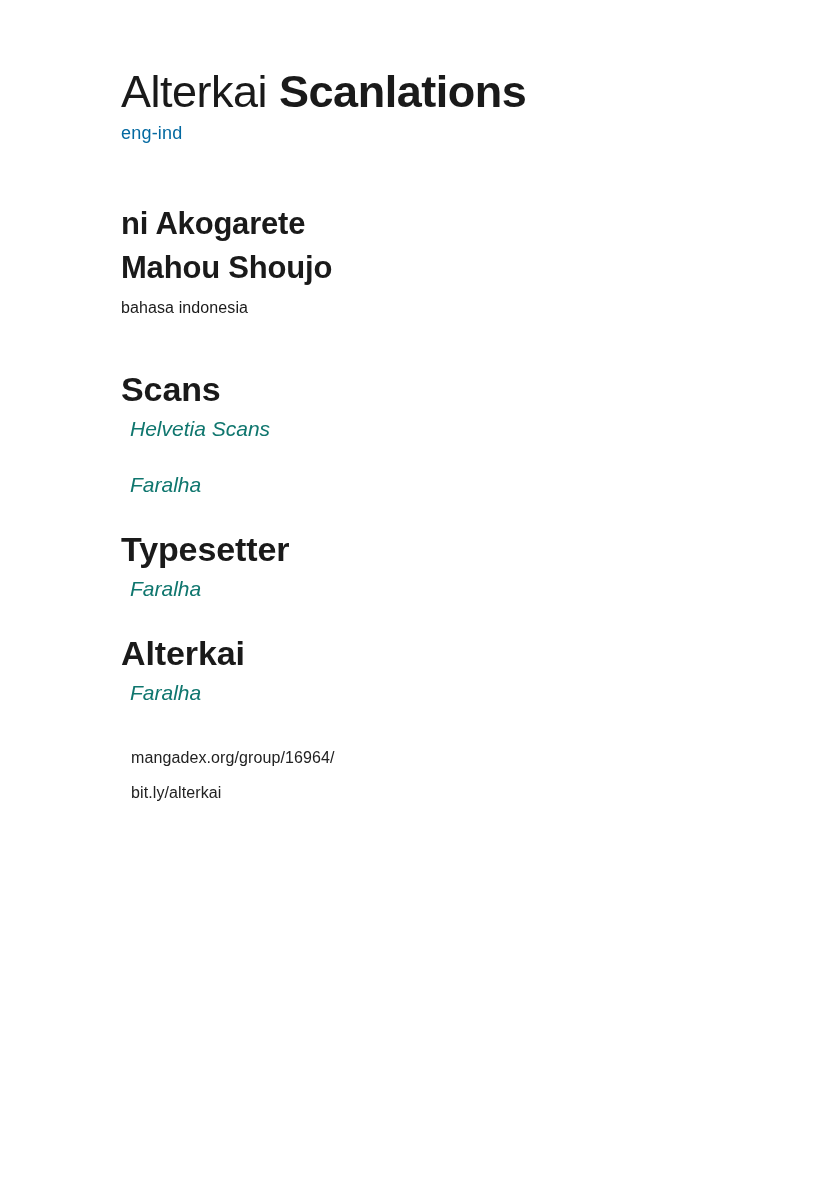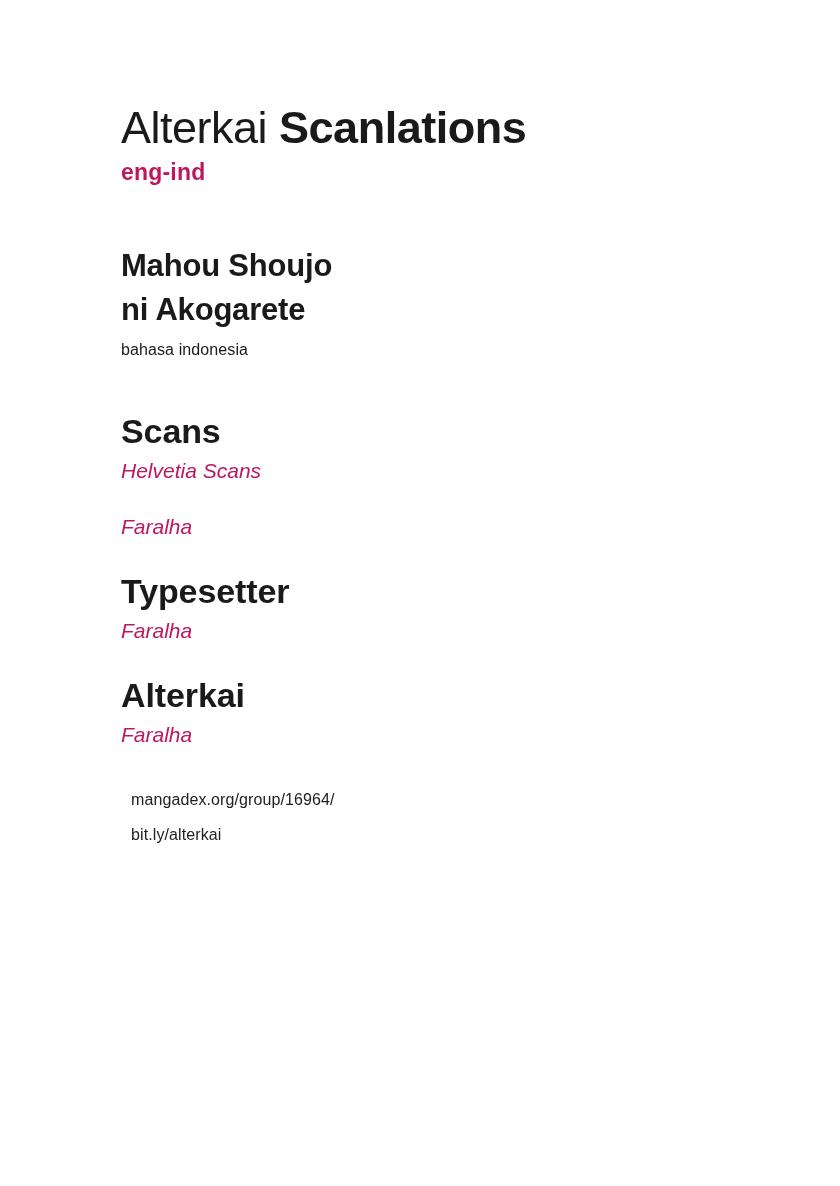--- a/index.html
+++ b/index.html
@@ -12,41 +12,41 @@
     background: #ffffff;
     font-family: "Liberation Sans", sans-serif;
     color: #1a1a1a;
     overflow: hidden;
   }
   .page {
     position: relative;
     width: 840px;
     height: 1186px;
     box-sizing: border-box;
-    padding: 104px 0 0 121px;
+    padding: 68px 0 0 121px;
   }
 
   
   .brand {
     font-size: 45px;
     line-height: 1.05;
     letter-spacing: -0.5px;
     white-space: nowrap;
   }
   .brand .brand-light {
     font-weight: 400;
   }
   .brand .brand-bold {
     font-weight: 700;
   }
   .brand-sub {
     margin-top: 8px;
-    font-size: 23px;
-    font-weight: 700;
-    color: #be185d;
+    font-size: 18px;
+    font-weight: 400;
+    color: #0369a1;
     letter-spacing: 0.2px;
   }
 
   
   .title-block {
     margin-top: 58px;
   }
   .title-line {
     font-size: 31px;
     font-weight: 700;
@@ -71,24 +71,25 @@
     margin-bottom: 0;
   }
   .credit-role {
     font-size: 34px;
     font-weight: 700;
     letter-spacing: -0.1px;
     line-height: 1.2;
   }
   .credit-name {
     margin-top: 7px;
+    margin-left: 9px;
     font-size: 21px;
     font-style: italic;
     font-weight: 400;
-    color: #be185d;
+    color: #0f766e;
   }
 
   
   .disclaimer {
     margin-top: 52px;
     margin-left: 9px;
     font-size: 20px;
     line-height: 1.53;
     color: #333333;
     max-width: 330px;
@@ -116,22 +117,22 @@
 <body>
 
 <div class="page">
 
   <div class="brand">
     <span class="brand-light">Alterkai</span><span> </span><span class="brand-bold">Scanlations</span>
   </div>
   <div class="brand-sub">eng-ind</div>
 
   <div class="title-block">
+    <div class="title-line">ni Akogarete</div>
     <div class="title-line">Mahou Shoujo</div>
-    <div class="title-line">ni Akogarete</div>
     <div class="title-lang">bahasa indonesia</div>
   </div>
 
   <div class="credits">
 
     <div class="credit">
       <div class="credit-role">Scans</div>
       <div class="credit-name">Helvetia Scans</div>
     </div>
 

